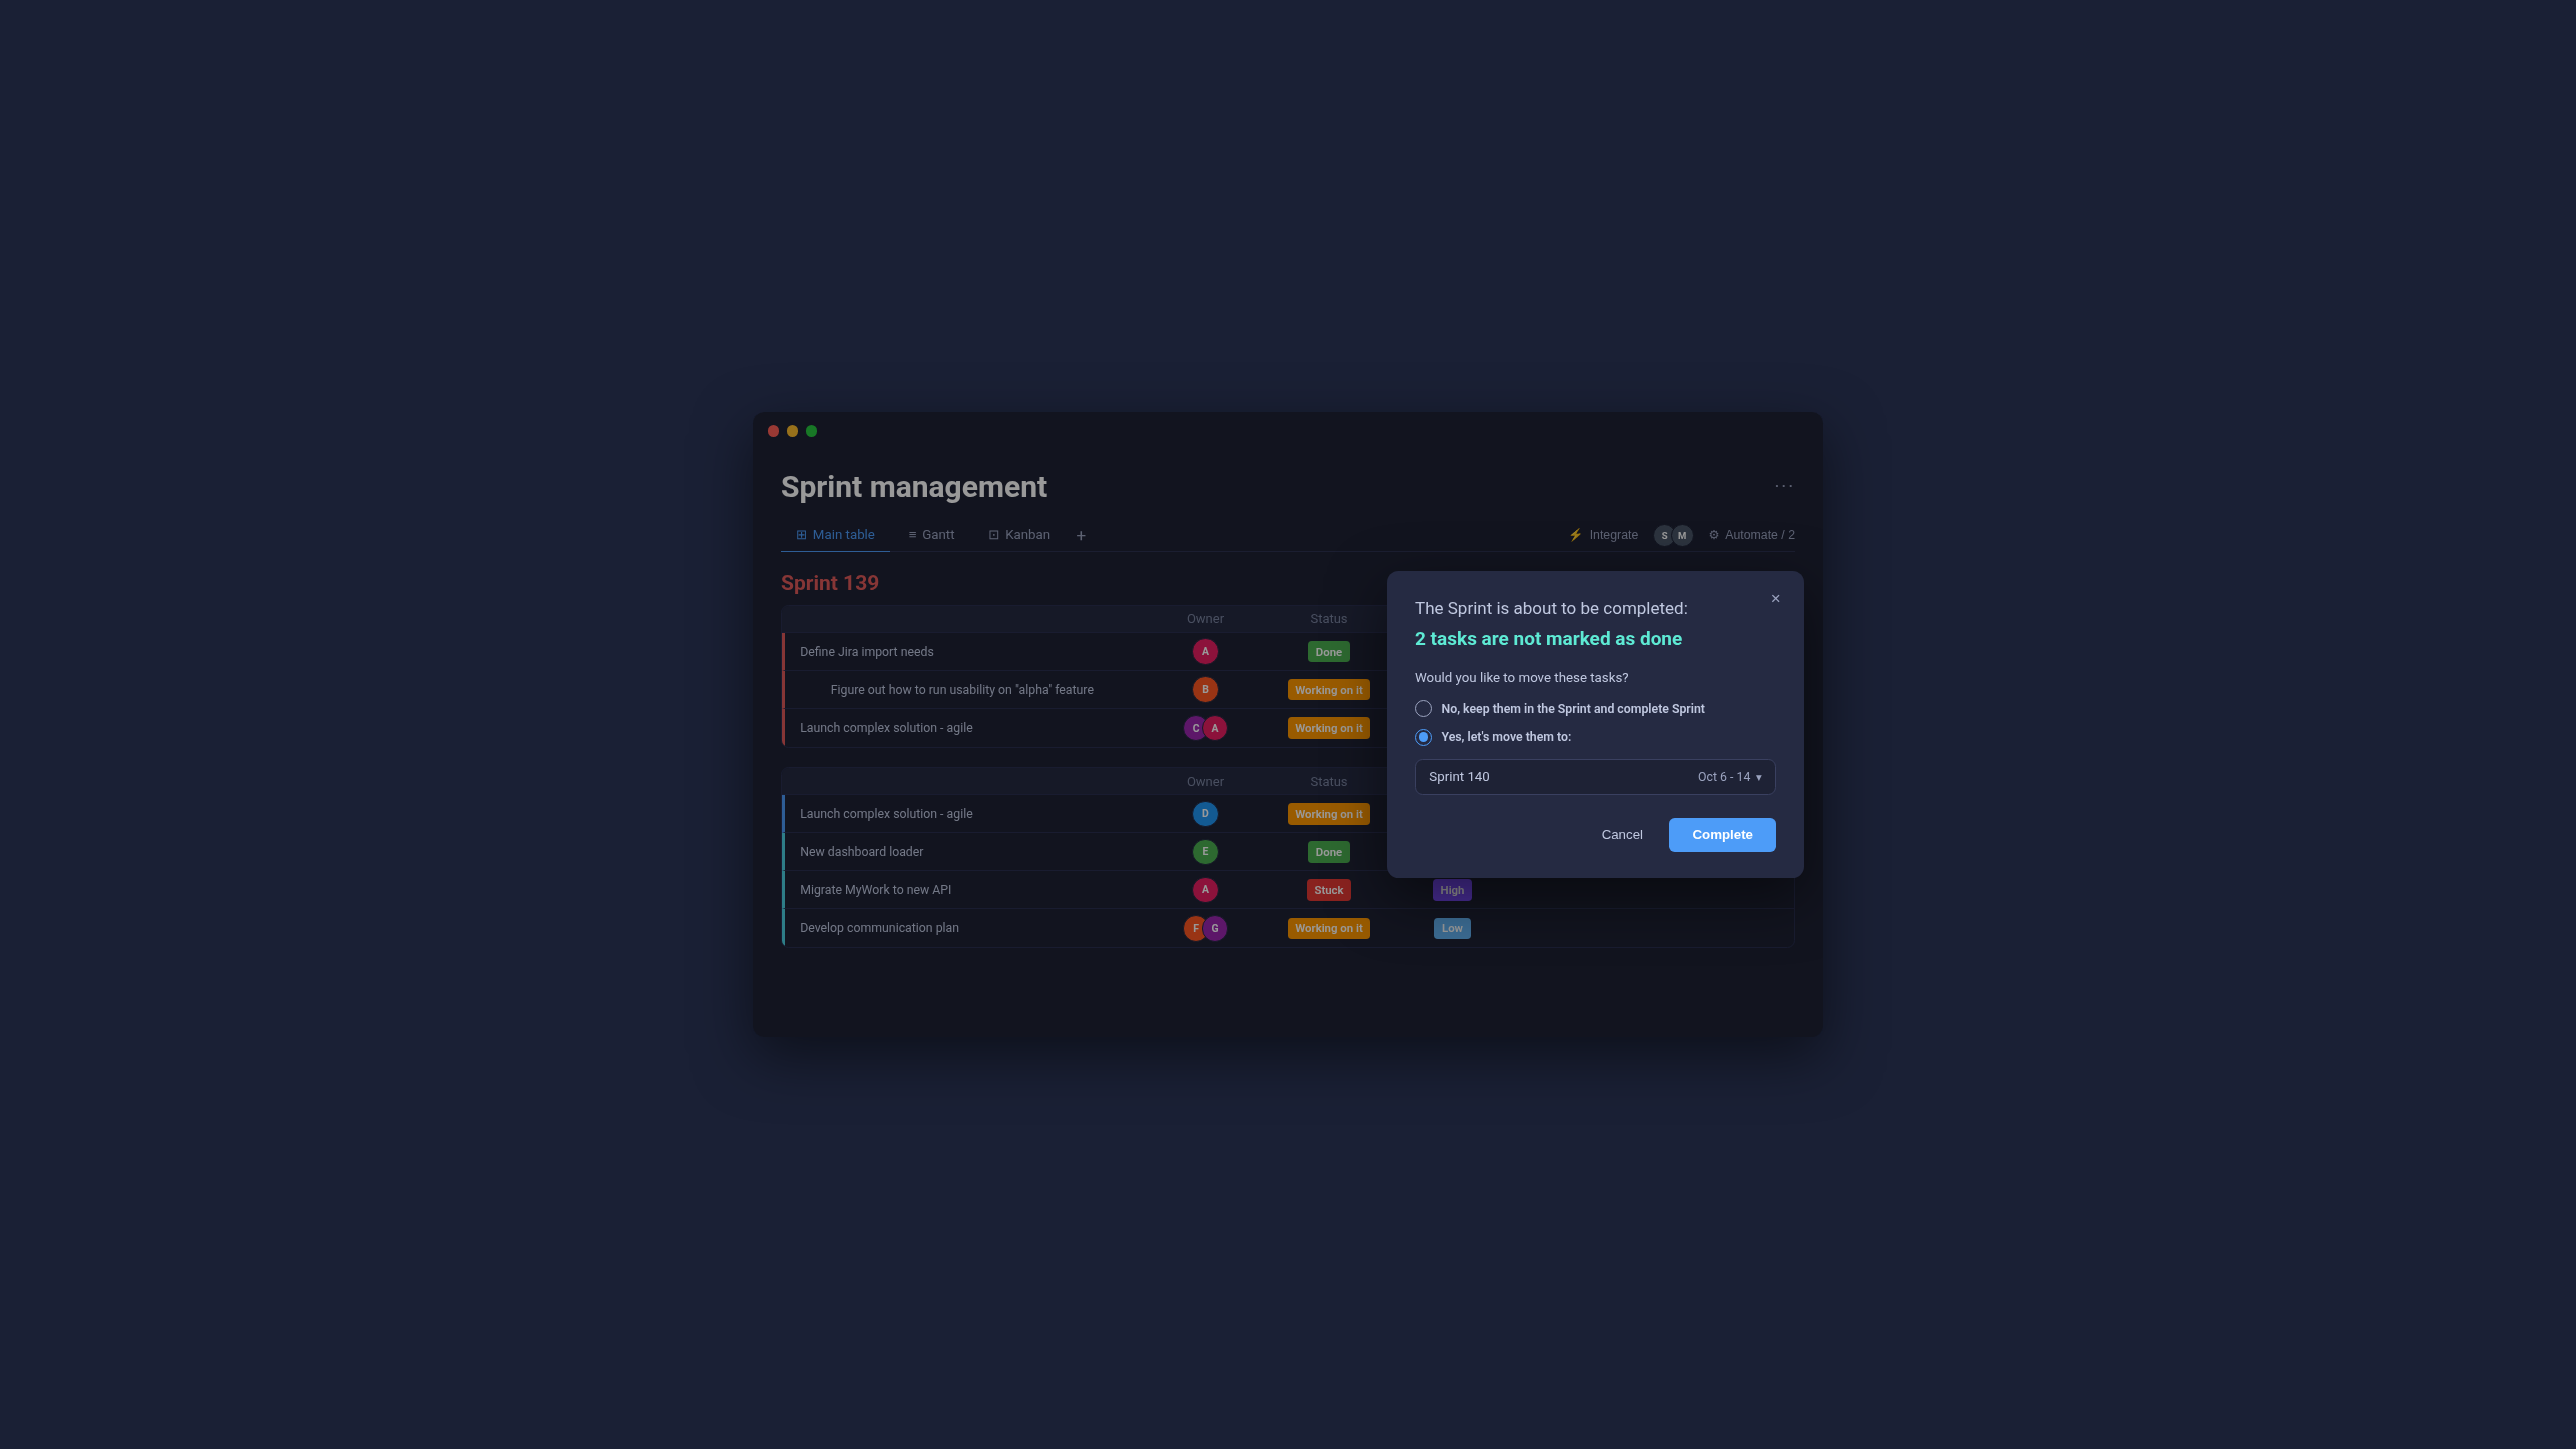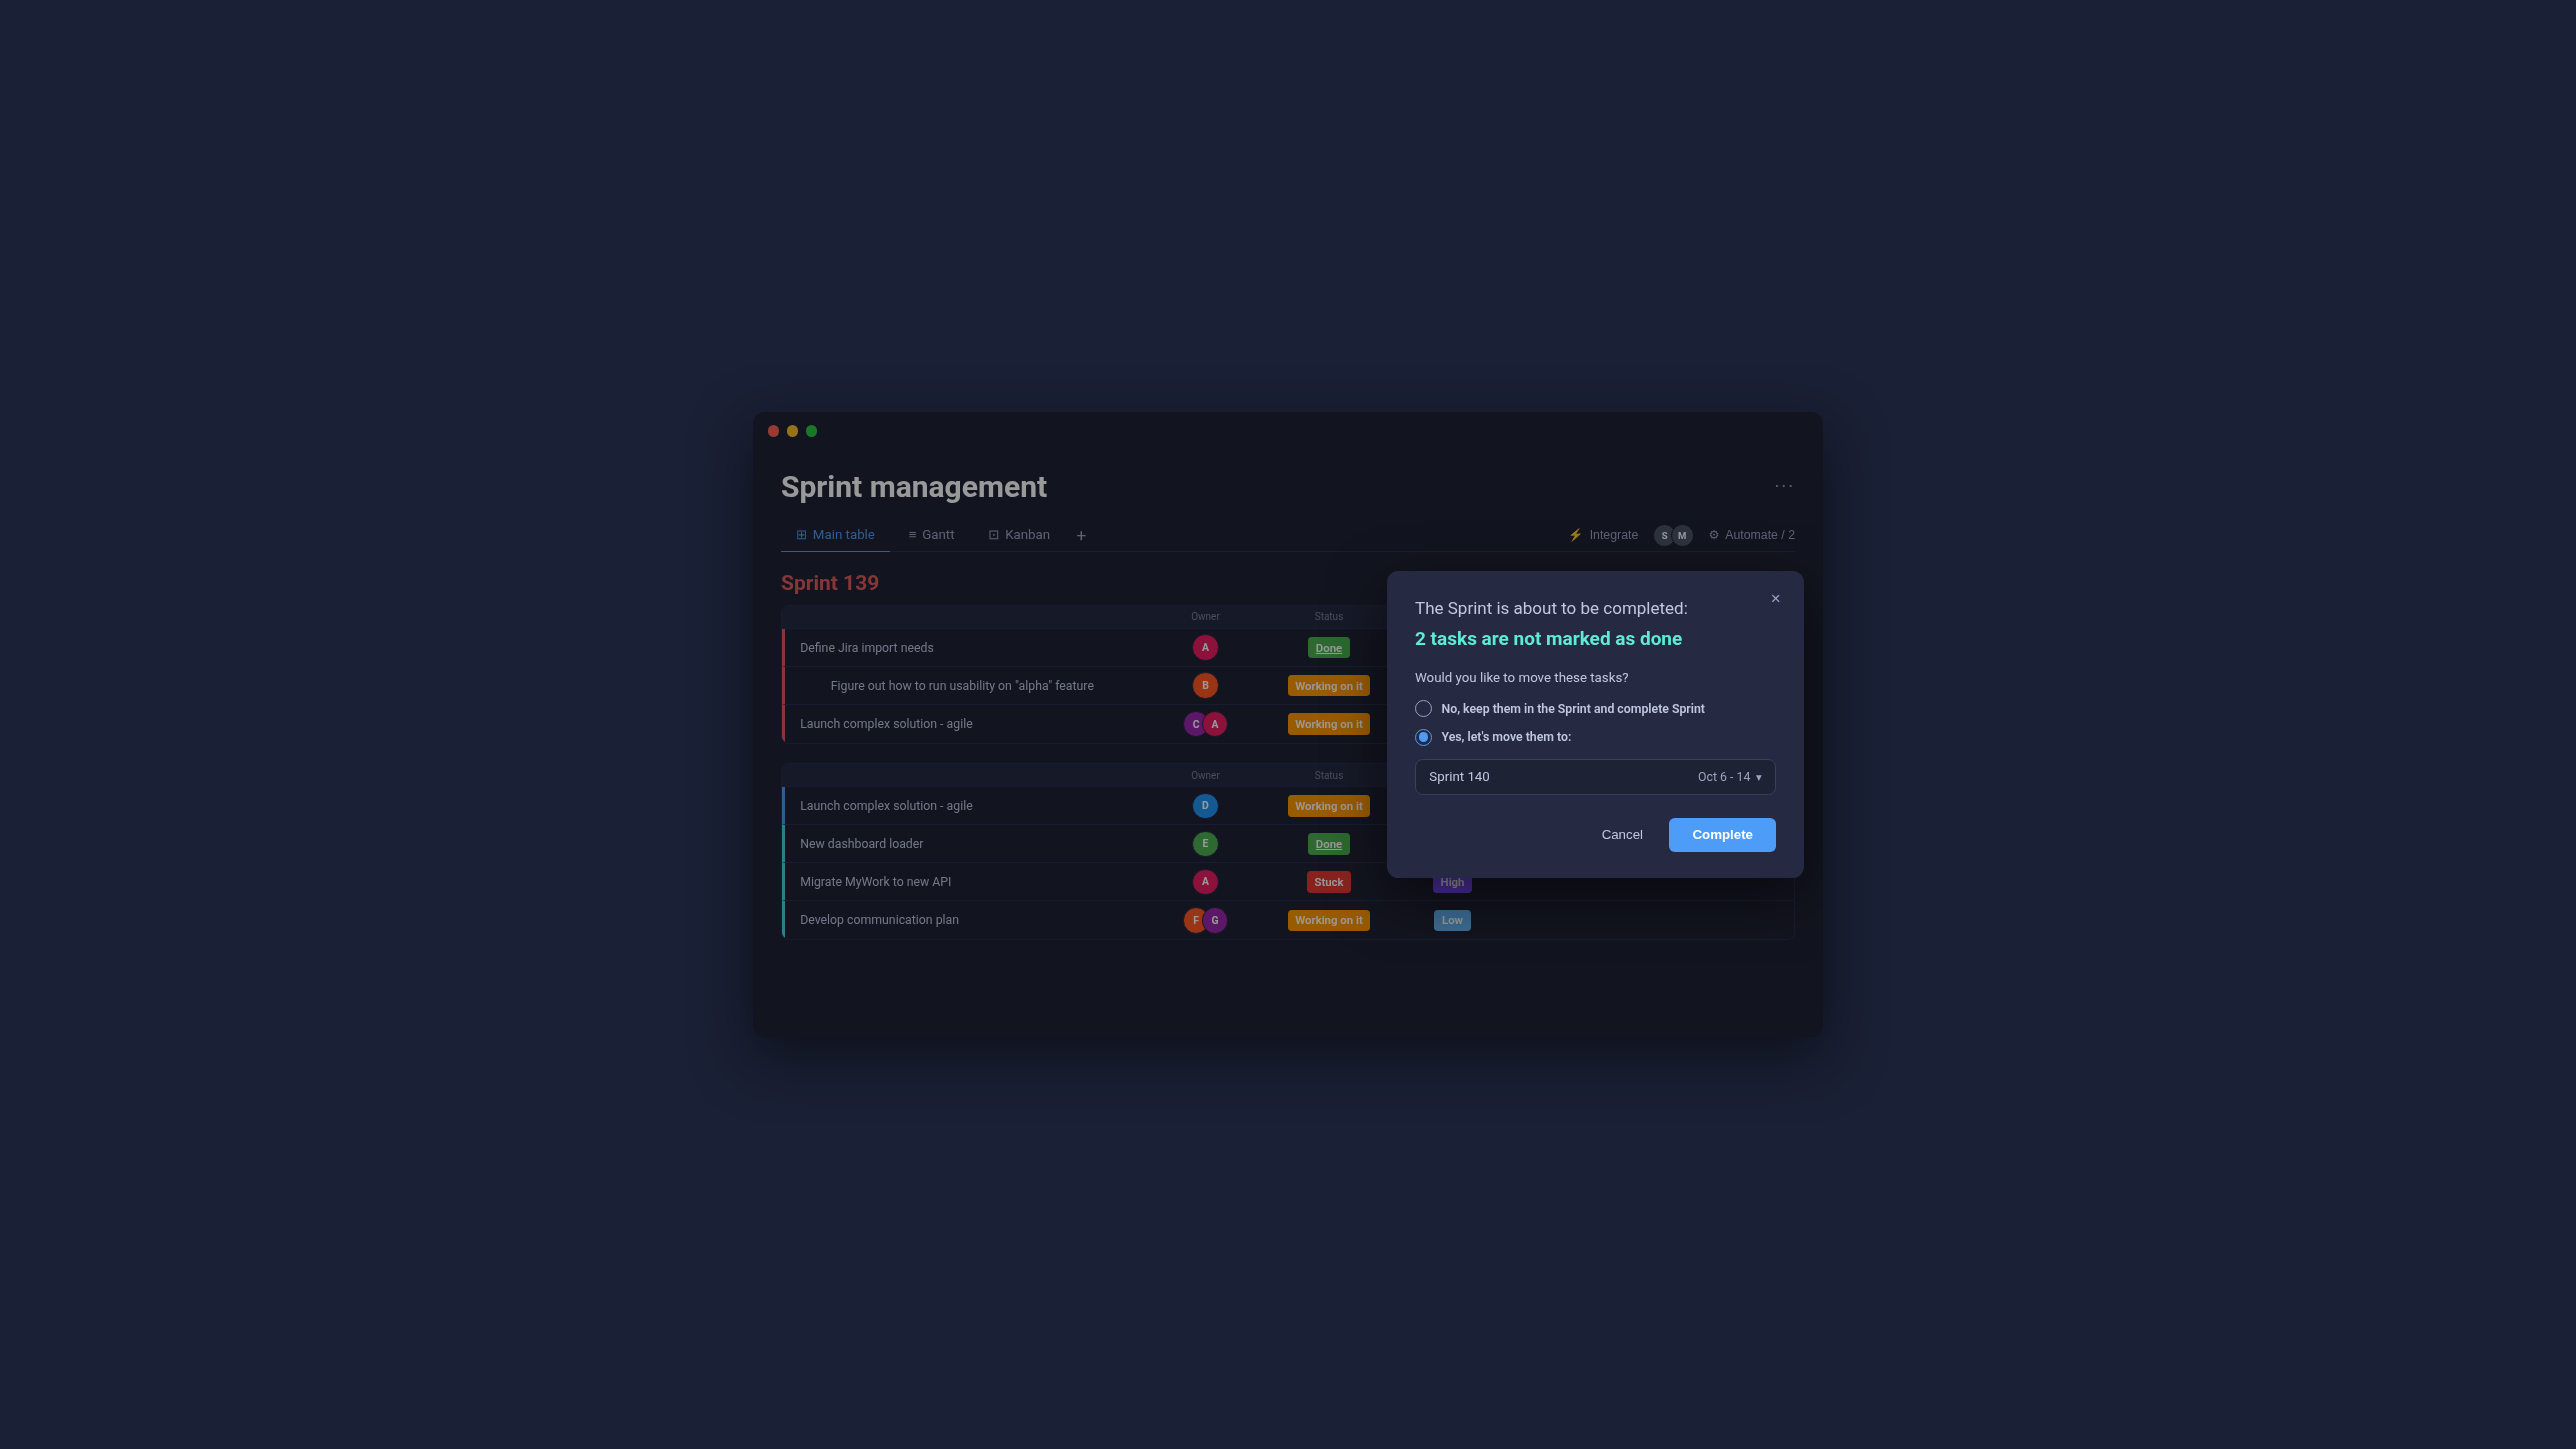--- a/index.html
+++ b/index.html
@@ -176,21 +176,21 @@
     }
     .table-header {
       display: grid;
       grid-template-columns: 1fr 114px 133px 114px 152px 95px 28px;
       background: #252a42;
       padding: 5.7px 9.5px;
       border-bottom: 0.9px solid #2a3050;
     }
     .table-header-cell {
       color: #7a84a0;
-      font-size: 10px;
+      font-size: 13px;
       text-align: center;
     }
     .table-header-cell:first-child { text-align: left; padding-left: 9.5px; }
     .table-row {
       display: grid;
       grid-template-columns: 1fr 114px 133px 114px 152px 95px 28px;
       border-bottom: 0.9px solid #2a3050;
       align-items: center;
       padding: 0 9.5px;
       min-height: 38px;
@@ -205,21 +205,21 @@
       font-size: 12.3px;
     }
     .status-badge {
       border-radius: 3.8px;
       padding: 3.8px 7.6px;
       font-size: 11.4px;
       font-weight: 600;
       text-align: center;
       color: white;
     }
-    .status-done { background: #4caf50; text-decoration: underline; }
+    .status-done { background: #4caf50; }
     .status-working { background: #ff9800; }
     .status-stuck { background: #e53935; }
     .priority-badge {
       border-radius: 3.8px;
       padding: 3.8px 7.6px;
       font-size: 11.4px;
       font-weight: 600;
       text-align: center;
       color: white;
     }

